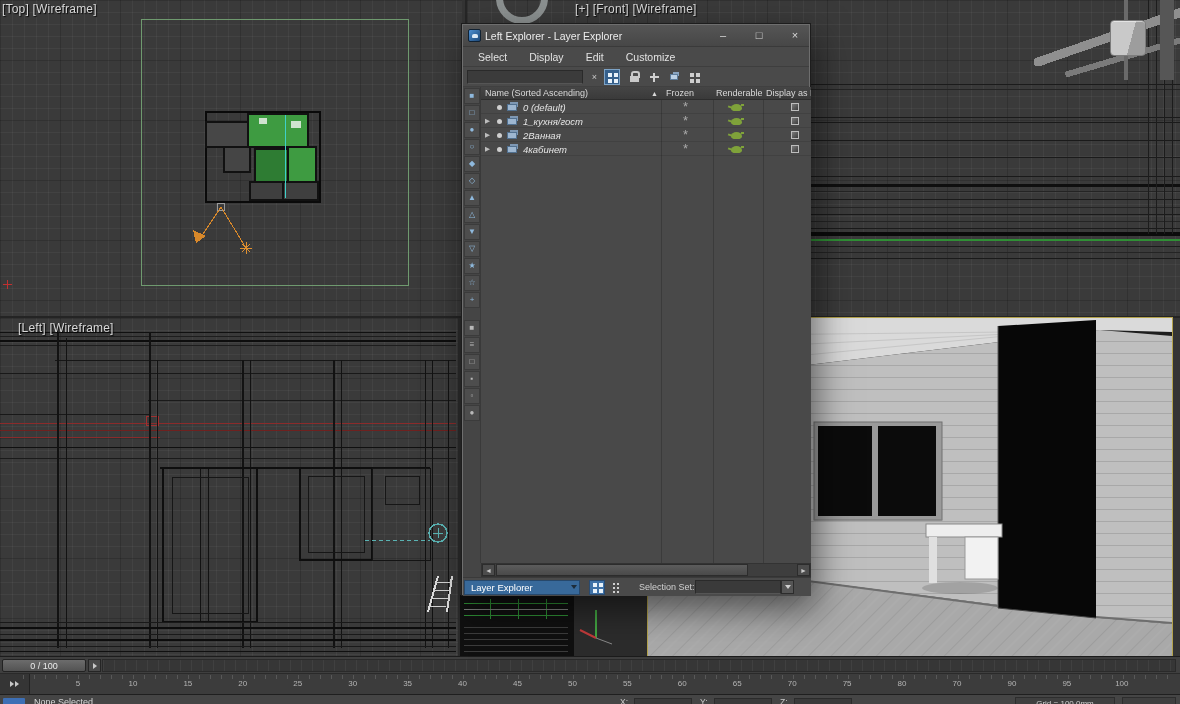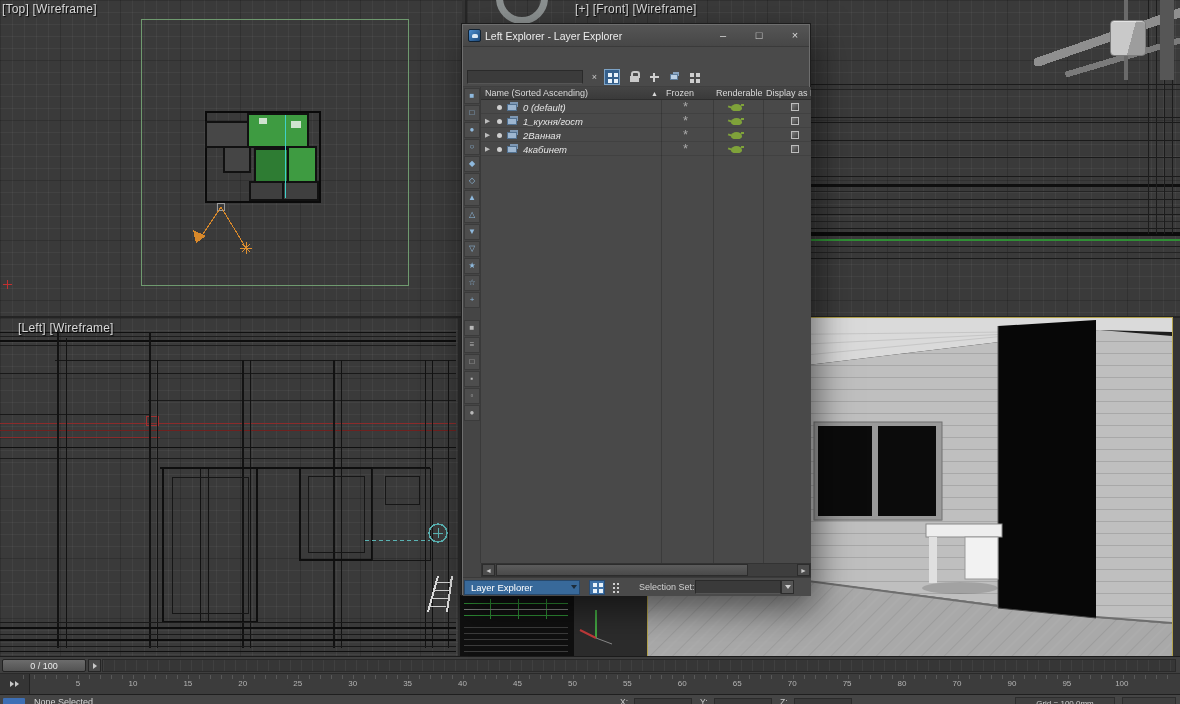--- a/index.html
+++ b/index.html
@@ -325,20 +325,27 @@
   </div>
 
   <div id="dlg">
     <div id="dlg-title">
       <div class="appicon"></div>
       <div class="ttl">Left Explorer - Layer Explorer</div>
       <div class="winbtn" style="left:248px">–</div>
       <div class="winbtn" style="left:284px">□</div>
       <div class="winbtn" style="left:320px">×</div>
     </div>
+    <div id="dlg-menu">
+
+    <div class="menu-item">Select</div>
+        <div class="menu-item">Display</div>
+        <div class="menu-item">Edit</div>
+        <div class="menu-item">Customize</div>
+      </div>
     <div id="dlg-tools">
       <input id="search-input" value="" style="">
       <div class="clearx">×</div>
       <div class="tbtn sel" style="left:141px">
           <div class="i-grid"></div>
         </div>
       <div class="tbtn" style="left:163px">
           <div class="i-lock"></div>
         </div>
       <div class="tbtn" style="left:183px">

